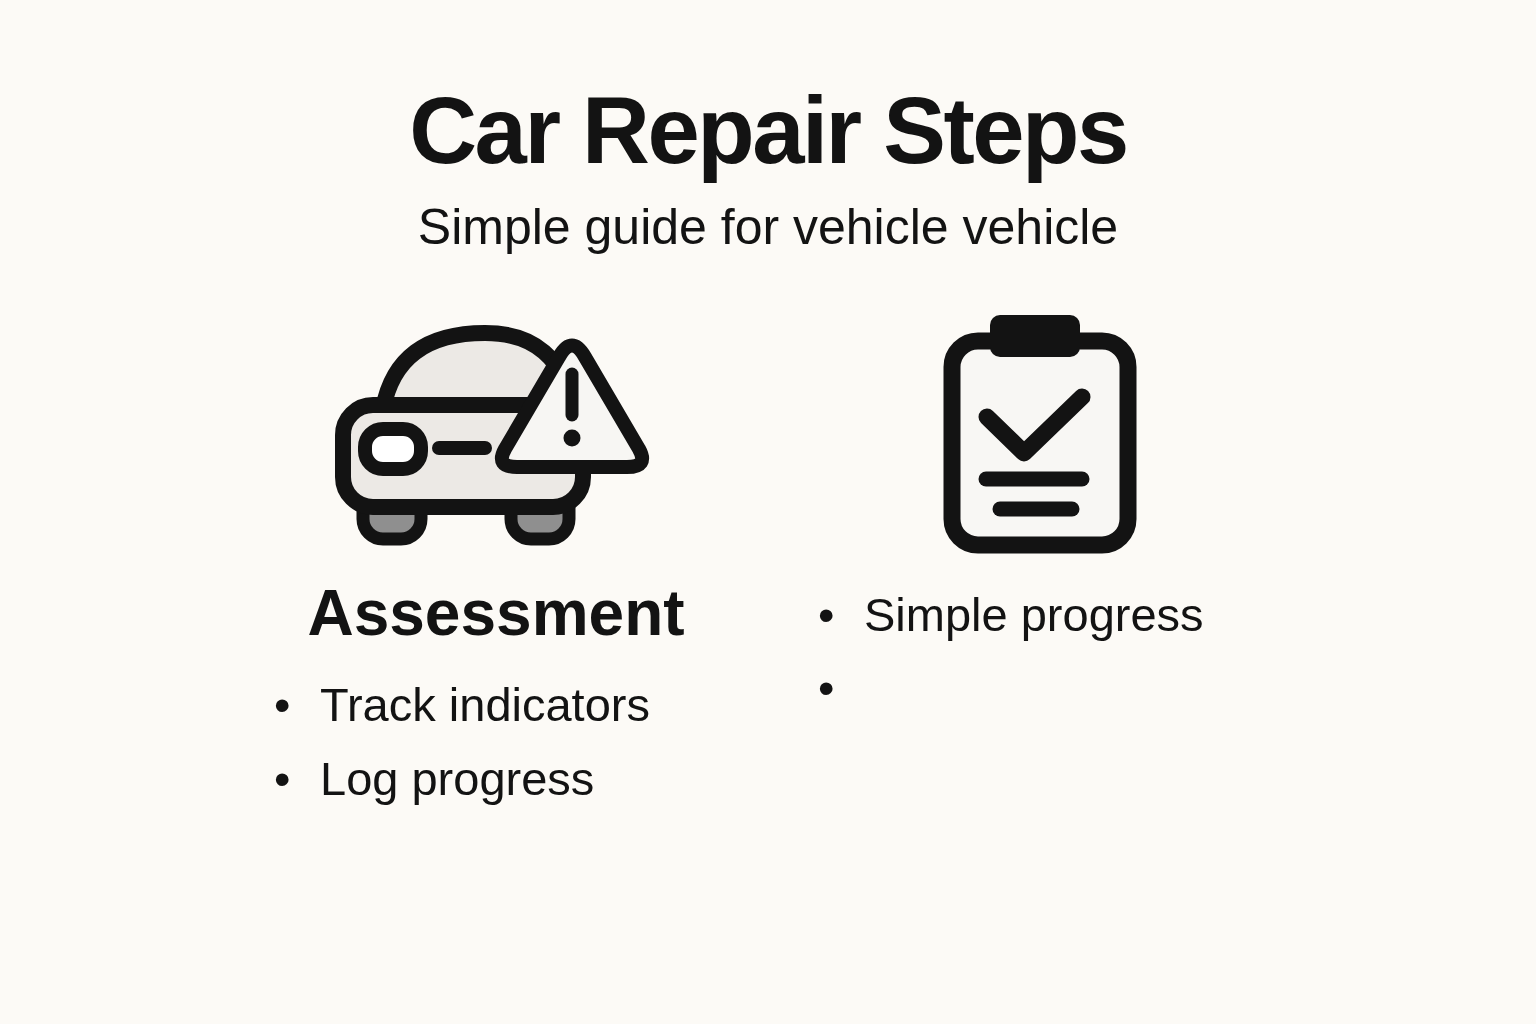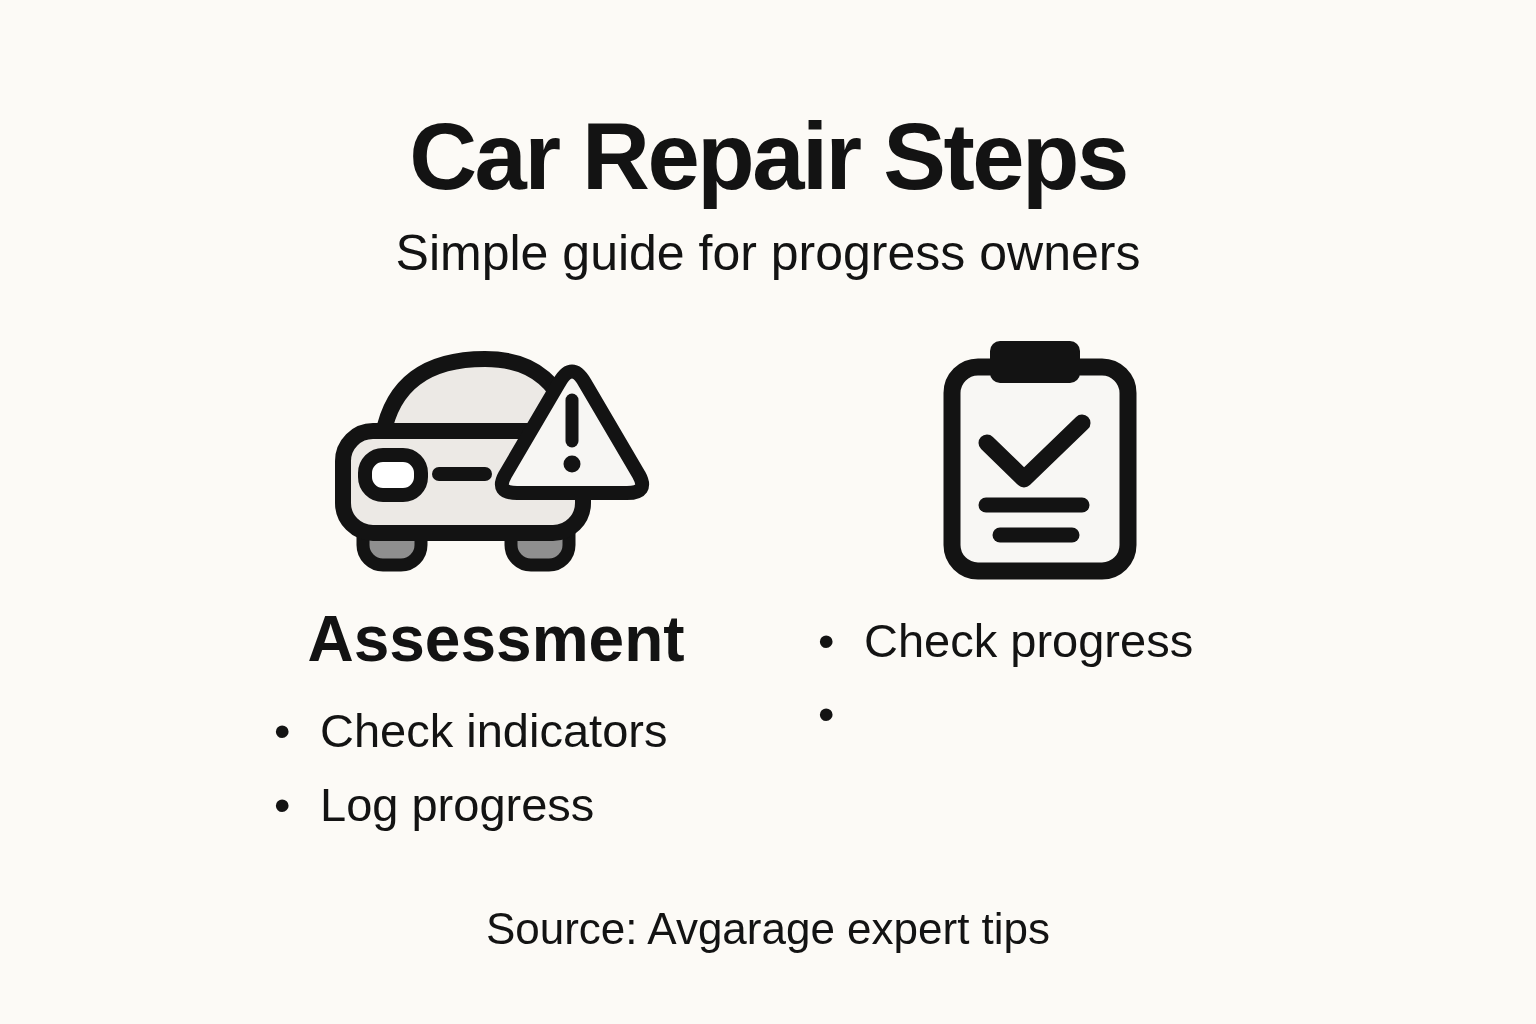--- a/index.html
+++ b/index.html
@@ -4,21 +4,21 @@
 <style>
   html,body{margin:0;padding:0}
   body{
     width:1536px;height:1024px;overflow:hidden;
     background:#FCFAF6;color:#131313;
     font-family:"Liberation Sans", sans-serif;
   }
   .page{
     width:100%;height:100%;box-sizing:border-box;
     display:flex;flex-direction:column;align-items:center;
-    padding-top:108px;
+    padding-top:82px;
   }
   .title{
     font-size:94px;font-weight:700;letter-spacing:-2.5px;
     margin:0;line-height:1.05;text-align:center;
   }
   .subtitle{
     font-size:50px;font-weight:400;margin:16px 0 0;line-height:1.2;text-align:center;
   }
   .columns{display:flex;gap:24px;margin-top:56px}
   .col{width:520px;display:flex;flex-direction:column;align-items:center}
@@ -28,21 +28,21 @@
   .bullets li{display:flex;align-items:baseline;font-size:47px;line-height:1.25;margin-bottom:15px}
   .dot{width:46px;flex:0 0 46px}
   .source{font-size:44px;font-weight:400;margin:54px 0 0;text-align:center}
 </style>
 </head>
 <body>
 
 <div class="page">
 
   <h1 class="title">Car Repair Steps</h1>
-  <p class="subtitle">Simple guide for progress owners</p>
+  <p class="subtitle">Simple guide for vehicle vehicle</p>
 
   <div class="columns">
 
     <section class="col">
       <div class="icon-box">
         <svg width="322" height="228" viewBox="0 0 322 228">
 
           <path d="M 28 170 h 58 v 28 a 20 20 0 0 1 -20 20 h -18 a 20 20 0 0 1 -20 -20 Z" fill="#8F8F8F" stroke="#131313" stroke-width="13"></path>
           <path d="M 176 170 h 58 v 28 a 20 20 0 0 1 -20 20 h -18 a 20 20 0 0 1 -20 -20 Z" fill="#8F8F8F" stroke="#131313" stroke-width="13"></path>
 
@@ -56,21 +56,21 @@
 
           <path d="M 224 36 Q 237 13 250 36 L 304 128 Q 314 146 292 146 L 182 146 Q 160 146 170 128 Z" fill="#F7F6F3" stroke="#131313" stroke-width="14" stroke-linejoin="round"></path>
           <line x1="237" y1="53" x2="237" y2="94" stroke="#131313" stroke-width="13" stroke-linecap="round"></line>
           <circle cx="237" cy="117" r="8.5" fill="#131313"></circle>
         </svg>
       </div>
       <h2 class="col-heading">Assessment</h2>
       <ul class="bullets">
         <li>
           <span class="dot">•</span>
-          <span>Check indicators</span>
+          <span>Track indicators</span>
         </li>
         <li>
           <span class="dot">•</span>
           <span>Log progress</span>
         </li>
       </ul>
     </section>
 
     <section class="col">
       <div class="icon-box">
@@ -82,25 +82,24 @@
 
           <path d="M 45 104 L 82 140 L 140 84" fill="none" stroke="#131313" stroke-width="17" stroke-linecap="round" stroke-linejoin="round"></path>
 
           <line x1="44" y1="166" x2="140" y2="166" stroke="#131313" stroke-width="15" stroke-linecap="round"></line>
           <line x1="58" y1="196" x2="130" y2="196" stroke="#131313" stroke-width="15" stroke-linecap="round"></line>
         </svg>
       </div>
       <ul class="bullets">
         <li>
           <span class="dot">•</span>
-          <span>Check progress</span>
+          <span>Simple progress</span>
         </li>
         <li>
           <span class="dot">•</span>
         </li>
       </ul>
     </section>
 
   </div>
 
-  <p class="source">Source: Avgarage expert tips</p>
 
 </div>
 
 </body></html>

